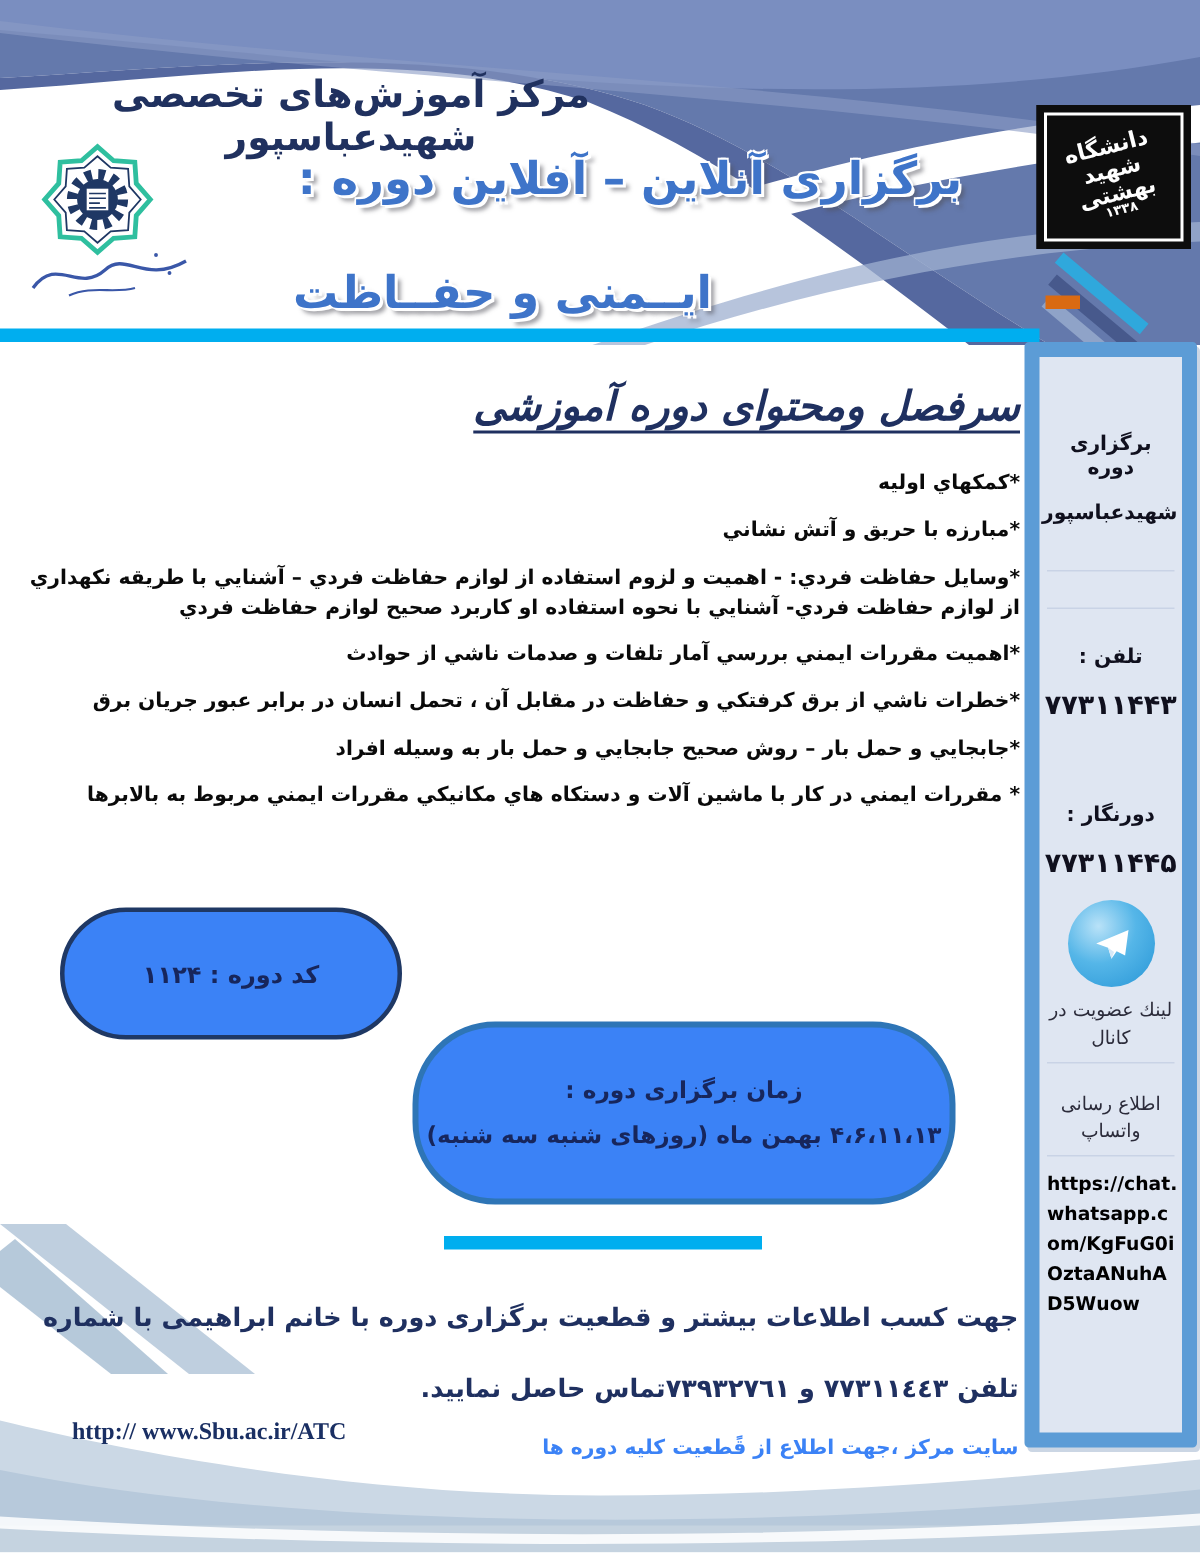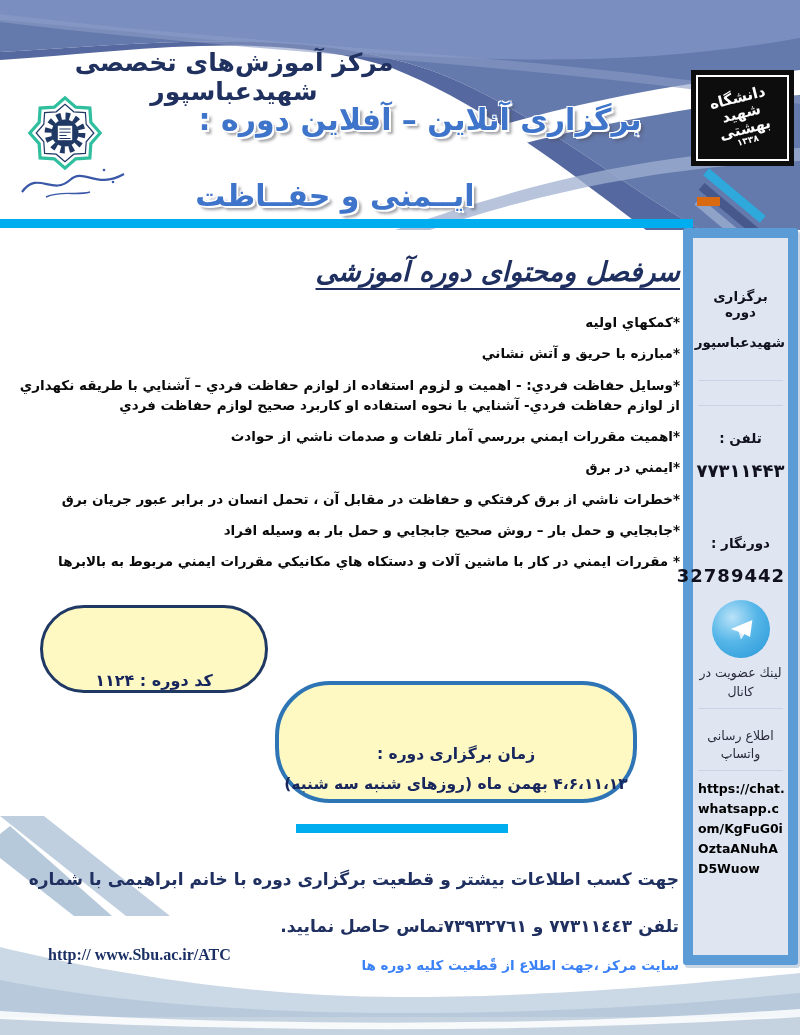--- a/index.html
+++ b/index.html
@@ -38,22 +38,22 @@
   .sb-url{direction:ltr;text-align:left;font-weight:bold;font-size:12.5px;color:#000;
     word-break:break-all;line-height:1.6;margin-top:8px;padding-left:2px;}
 
   
   .syllabus-heading{right:120px;top:256px;direction:rtl;font-size:27px;font-weight:bold;
     font-style:italic;color:#1F3060;text-decoration:underline;text-underline-offset:7px;
     text-decoration-thickness:2px;}
   .topics{left:12px;top:312px;width:668px;direction:rtl;text-align:right;}
   .topic{font-size:13.5px;font-weight:bold;color:#0a0a0a;line-height:1.5;margin-bottom:11px;}
 
-  .pill{box-sizing:border-box;background:#fef9c3;display:flex;flex-direction:column;
-    align-items:center;justify-content:flex-end;direction:rtl;text-align:center;}
+  .pill{box-sizing:border-box;background:#3b82f6;display:flex;flex-direction:column;
+    align-items:center;justify-content:center;direction:rtl;text-align:center;}
   .pill1{left:40px;top:605px;width:228px;height:88px;border:3px solid #1F3864;border-radius:44px;}
   .pill2{left:275px;top:681px;width:362px;height:122px;border:4px solid #2E75B6;border-radius:55px;}
   .pill-text{font-size:16px;font-weight:bold;color:#17265C;}
   .pill2 .pill-text{margin:6px 0;font-size:15.5px;}
 
   .cyan-bar2{left:296px;top:824px;width:212px;height:9px;background:#00AEEF;}
 
   
   .contact1{right:121px;top:869px;direction:rtl;font-size:17px;font-weight:bold;color:#1F3060;}
   .contact2{right:121px;top:916px;direction:rtl;font-size:17px;font-weight:bold;color:#1F3060;}
@@ -111,21 +111,20 @@
     </div>
   </div>
 
   <div class="abs syllabus-heading">سرفصل ومحتوای دوره آموزشی</div>
 
   <div class="abs topics">
     <div class="topic">*كمكهاي اوليه</div>
     <div class="topic">*مبارزه با حريق و آتش نشاني</div>
     <div class="topic">*وسايل حفاظت فردي: - اهميت و لزوم استفاده از لوازم حفاظت فردي – آشنايي با طريقه نكهداري از لوازم حفاظت فردي- آشنايي با نحوه استفاده او كاربرد صحيح لوازم حفاظت فردي</div>
     <div class="topic">*اهميت مقررات ايمني بررسي آمار تلفات و صدمات ناشي از حوادث</div>
-    <div class="topic">*ايمني در برق</div>
     <div class="topic">*خطرات ناشي از برق كرفتكي و حفاظت در مقابل آن ، تحمل انسان در برابر عبور جريان برق</div>
     <div class="topic">*جابجايي و حمل بار – روش صحيح جابجايي و حمل بار به وسيله افراد</div>
     <div class="topic">* مقررات ايمني در كار با ماشين آلات و دستكاه هاي مكانيكي مقررات ايمني مربوط به بالابرها</div>
   </div>
 
   <div class="abs pill pill1">
     <div class="pill-text">كد دوره : ۱۱۲۴</div>
   </div>
 
   <div class="abs pill pill2">
@@ -156,21 +155,21 @@
 
   <div class="abs sidebar">
     <div class="sb-inner">
       <div class="sb-line">برگزاری دوره</div>
       <div class="sb-line" style="margin-top:14px;">شهیدعباسپور</div>
       <div class="sb-div" style="margin-top:30px;"></div>
       <div class="sb-div" style="margin-top:24px;"></div>
       <div class="sb-line" style="margin-top:24px;">تلفن :</div>
       <div class="sb-num" style="margin-top:14px;">۷۷۳۱۱۴۴۳</div>
       <div class="sb-line" style="margin-top:54px;">دورنگار :</div>
-      <div class="sb-num" style="margin-top:14px;">32789442</div>
+      <div class="sb-num" style="margin-top:14px;">۷۷۳۱۱۴۴۵</div>
 
       <div class="tg-circle">
         <svg width="34" height="34" viewBox="0 0 60 60">
           <path d="M50 14 L12 30 L26 35 L30 48 L36 39 L46 44 Z" fill="#ffffff"></path>
           <path d="M26 35 L30 48 L33 40 Z" fill="#d7e9f7"></path>
         </svg>
       </div>
 
       <div class="sb-channel">لینك  عضویت در کانال</div>
       <div class="sb-div" style="margin-top:6px;"></div>

